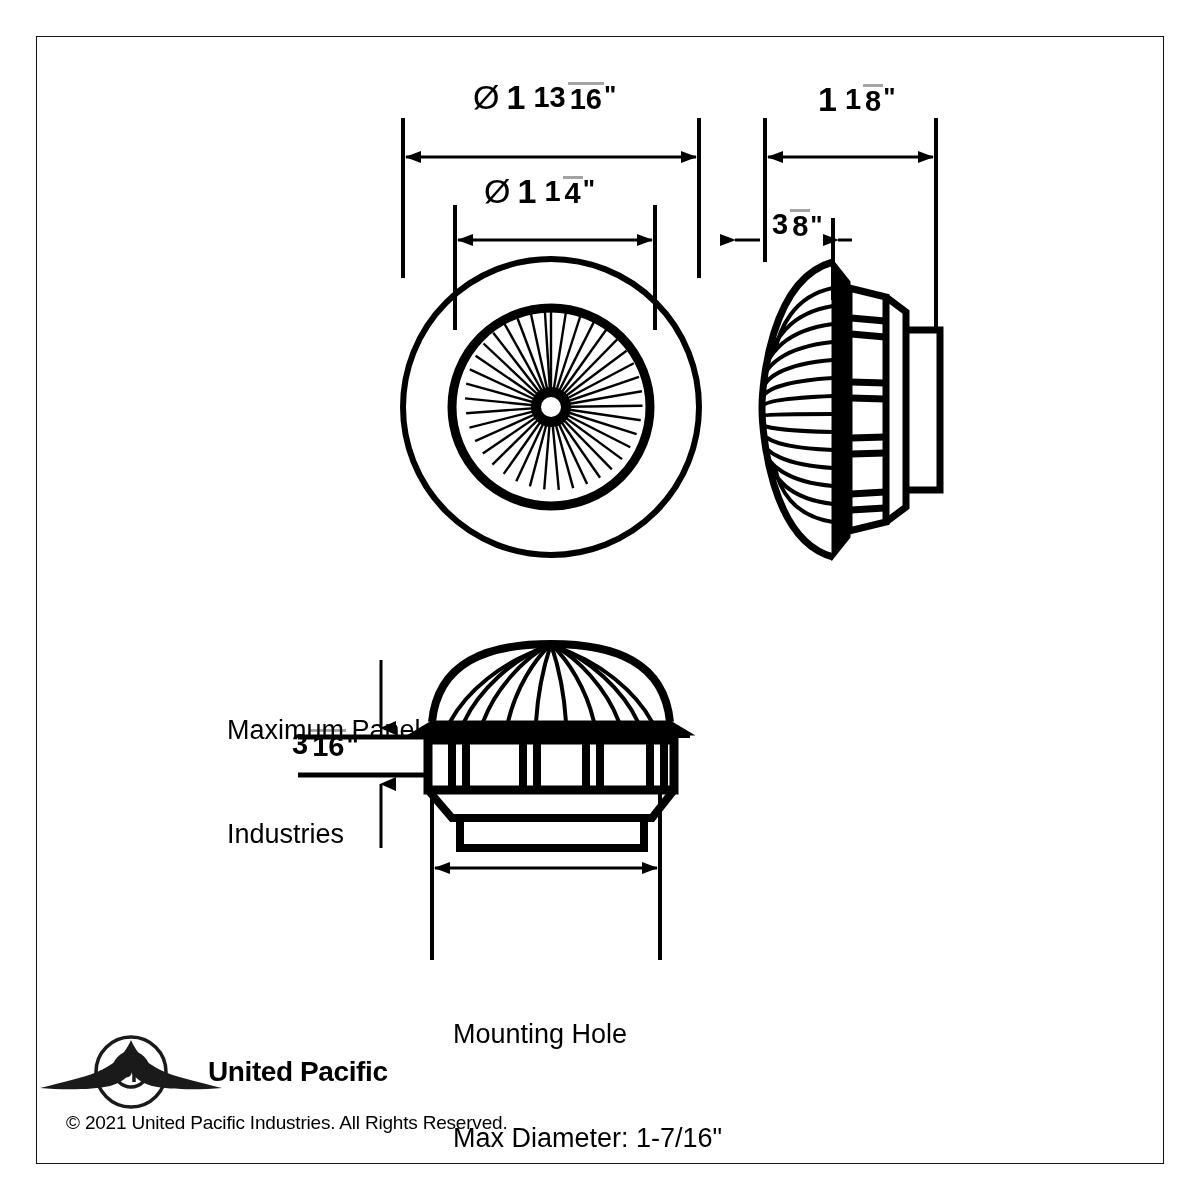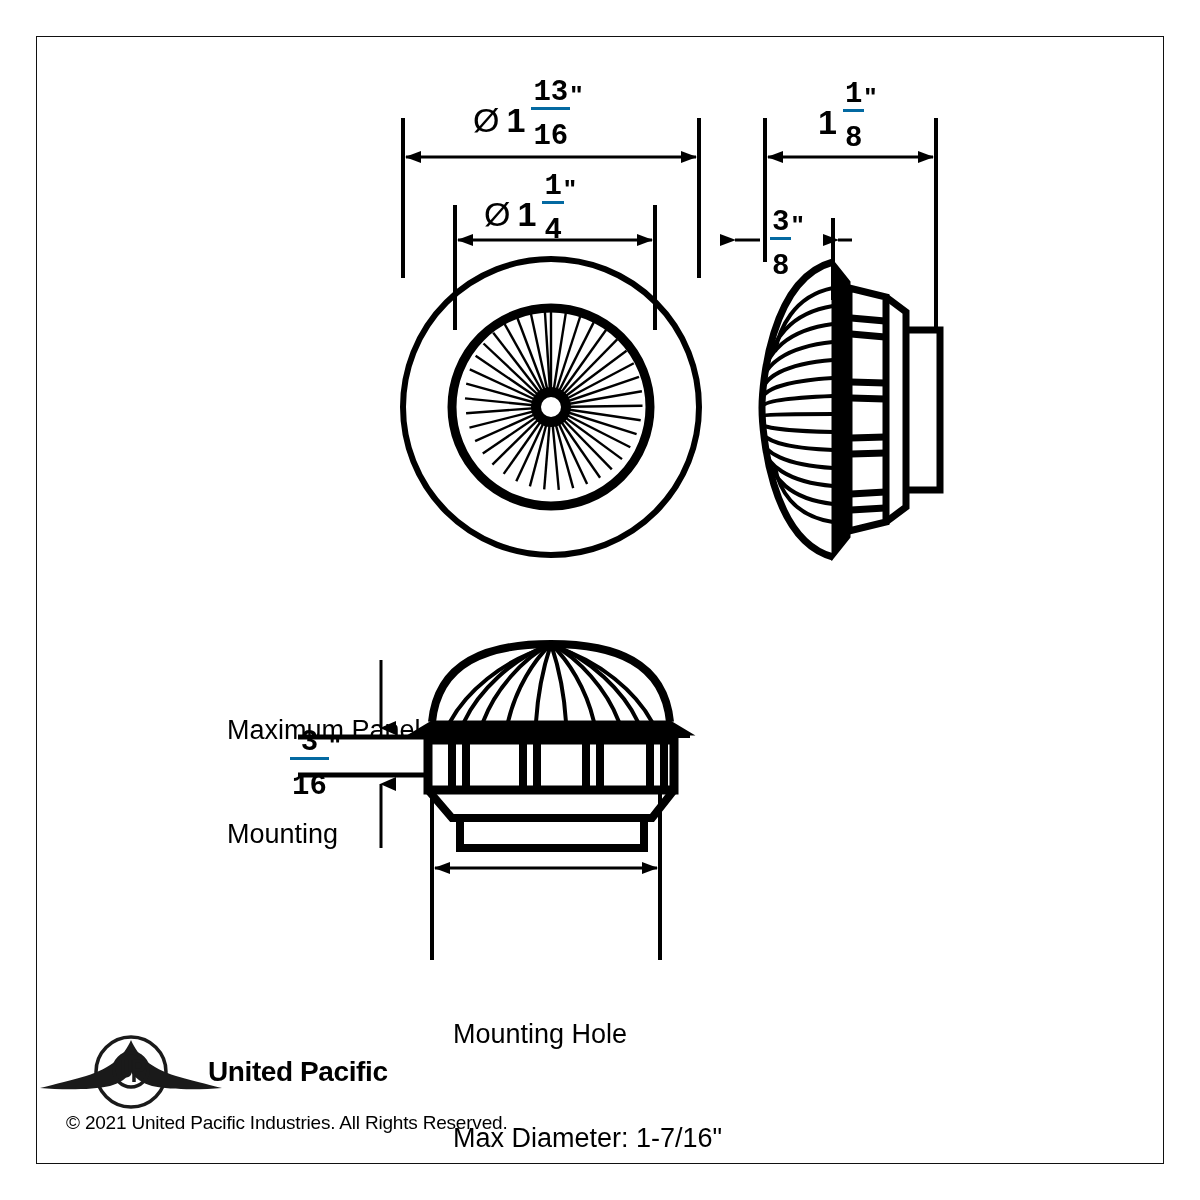--- a/index.html
+++ b/index.html
@@ -3,23 +3,23 @@
 <meta charset="utf-8">
 <style>
   html,body{margin:0;padding:0;background:#ffffff;}
   body{width:1200px;height:1200px;font-family:"Liberation Sans",sans-serif;color:#000;}
   #stage{position:relative;width:1200px;height:1200px;overflow:hidden;background:#fff;}
   #frame{position:absolute;left:36px;top:36px;width:1128px;height:1128px;border:1.5px solid #111;box-sizing:border-box;}
   svg.layer{position:absolute;left:0;top:0;width:1200px;height:1200px;}
   .lbl{position:absolute;font-family:"Liberation Sans",sans-serif;color:#000;white-space:pre;}
 
   
-  .frac{display:inline-flex;flex-direction:column;align-items:center;justify-content:center;vertical-align:middle;line-height:1;font-family:Liberation Mono, monospace;}
+  .frac{display:inline-flex;flex-direction:row;align-items:center;justify-content:center;vertical-align:middle;line-height:1;}
   .frac .num{display:block;padding:0 2px;}
-  .frac .den{display:block;padding:12px 2px;border-top:3px solid #0369a1;}
+  .frac .den{display:block;padding:0 2px;border-top:3px solid #a3a3a3;}
   .dimtxt{display:flex;align-items:center;font-weight:700;letter-spacing:0px;}
   .dia{font-weight:400;font-size:34px;margin-right:7px;}
   .whole{font-size:34px;margin-right:6px;font-weight:700;}
   .qt{font-size:26px;font-weight:700;align-self:flex-start;margin-top:2px;}
 
   .bodytxt{font-size:27px;font-weight:400;line-height:1.28;}
   .copy{font-size:19px;font-weight:400;letter-spacing:-0.2px;}
   .brand{font-size:28px;font-weight:700;letter-spacing:-0.4px;}
 </style>
 </head>
@@ -276,21 +276,21 @@
   <div class="lbl dimtxt" style="left:290px;top:728px;">
     <span class="frac" style="font-size:29px;font-weight:700;">
       <span class="num">3</span>
       <span class="den">16</span>
     </span>
     <span class="qt">"</span>
   </div>
 
   <div class="lbl bodytxt" style="left:216px;top:644px;margin-left:11px;">
     <div>Maximum Panel</div>
-    <div>Mounting</div>
+    <div>Industries</div>
   </div>
 
   <div class="lbl bodytxt" style="left:453px;top:948px;">
     <div>Mounting Hole</div>
     <div>Max Diameter: 1-7/16"</div>
     
   </div>
 
   <div class="lbl brand" style="left:208px;top:1056px;">United Pacific</div>
 

